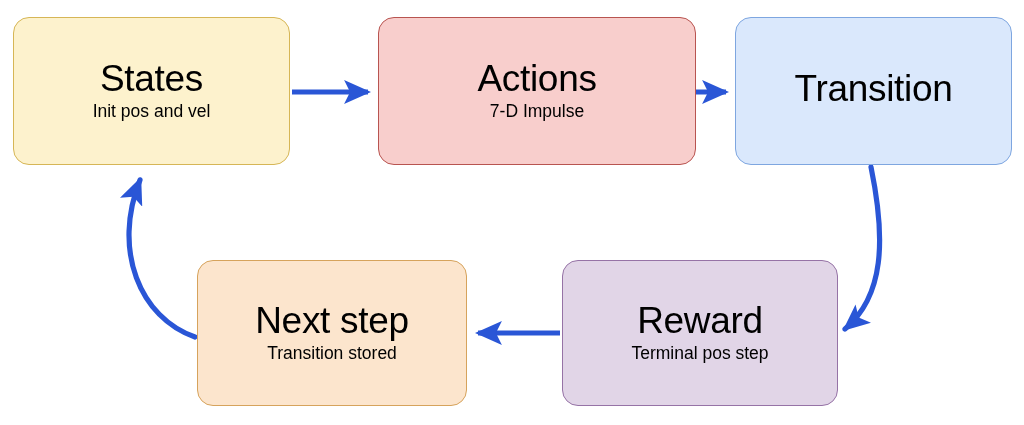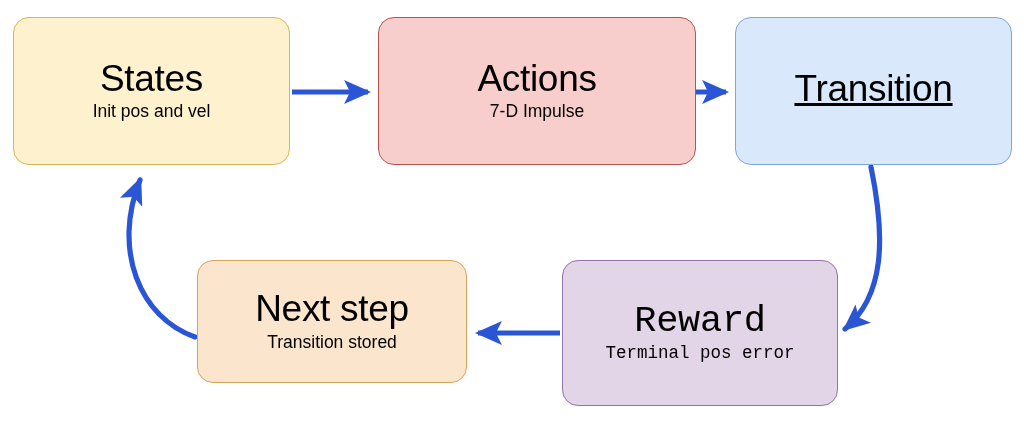--- a/index.html
+++ b/index.html
@@ -40,22 +40,22 @@
     line-height: 1.18;
     font-weight: 400;
     margin-top: 3px;
     white-space: nowrap;
   }
   .node .subtitle .line2 { display: block; }
 
   
   #node-states      { left: 13px;  top: 17px;  width: 277px; height: 148px; }
   #node-actions     { left: 378px; top: 17px;  width: 318px; height: 148px; }
-  #node-transition  { left: 735px; top: 17px;  width: 277px; height: 148px; text-decoration: underline; }
-  #node-next-step   { left: 197px; top: 260px; width: 270px; height: 123px; }
+  #node-transition  { left: 735px; top: 17px;  width: 277px; height: 148px; }
+  #node-next-step   { left: 197px; top: 260px; width: 270px; height: 146px; }
   #node-reward      { left: 562px; top: 260px; width: 276px; height: 146px; }
 
   #edges {
     position: absolute;
     left: 0;
     top: 0;
     width: 1024px;
     height: 425px;
     pointer-events: none;
   }
@@ -107,18 +107,18 @@
     <div class="title">Transition</div>
     <div class="subtitle">
     </div>
   </div>
 
   <div class="node" id="node-next-step" style="background:#fce5cd; border-color:#d6a35c;">
     <div class="title">Next step</div>
     <div class="subtitle">Transition stored</div>
   </div>
 
-  <div class="node" id="node-reward" style="background:#e1d5e7; border-color:#9673a6;font-family:Liberation Mono, monospace;">
+  <div class="node" id="node-reward" style="background:#e1d5e7; border-color:#9673a6;">
     <div class="title">Reward</div>
-    <div class="subtitle">Terminal pos error</div>
+    <div class="subtitle">Terminal pos step</div>
   </div>
 
 </div>
 
 </body></html>

